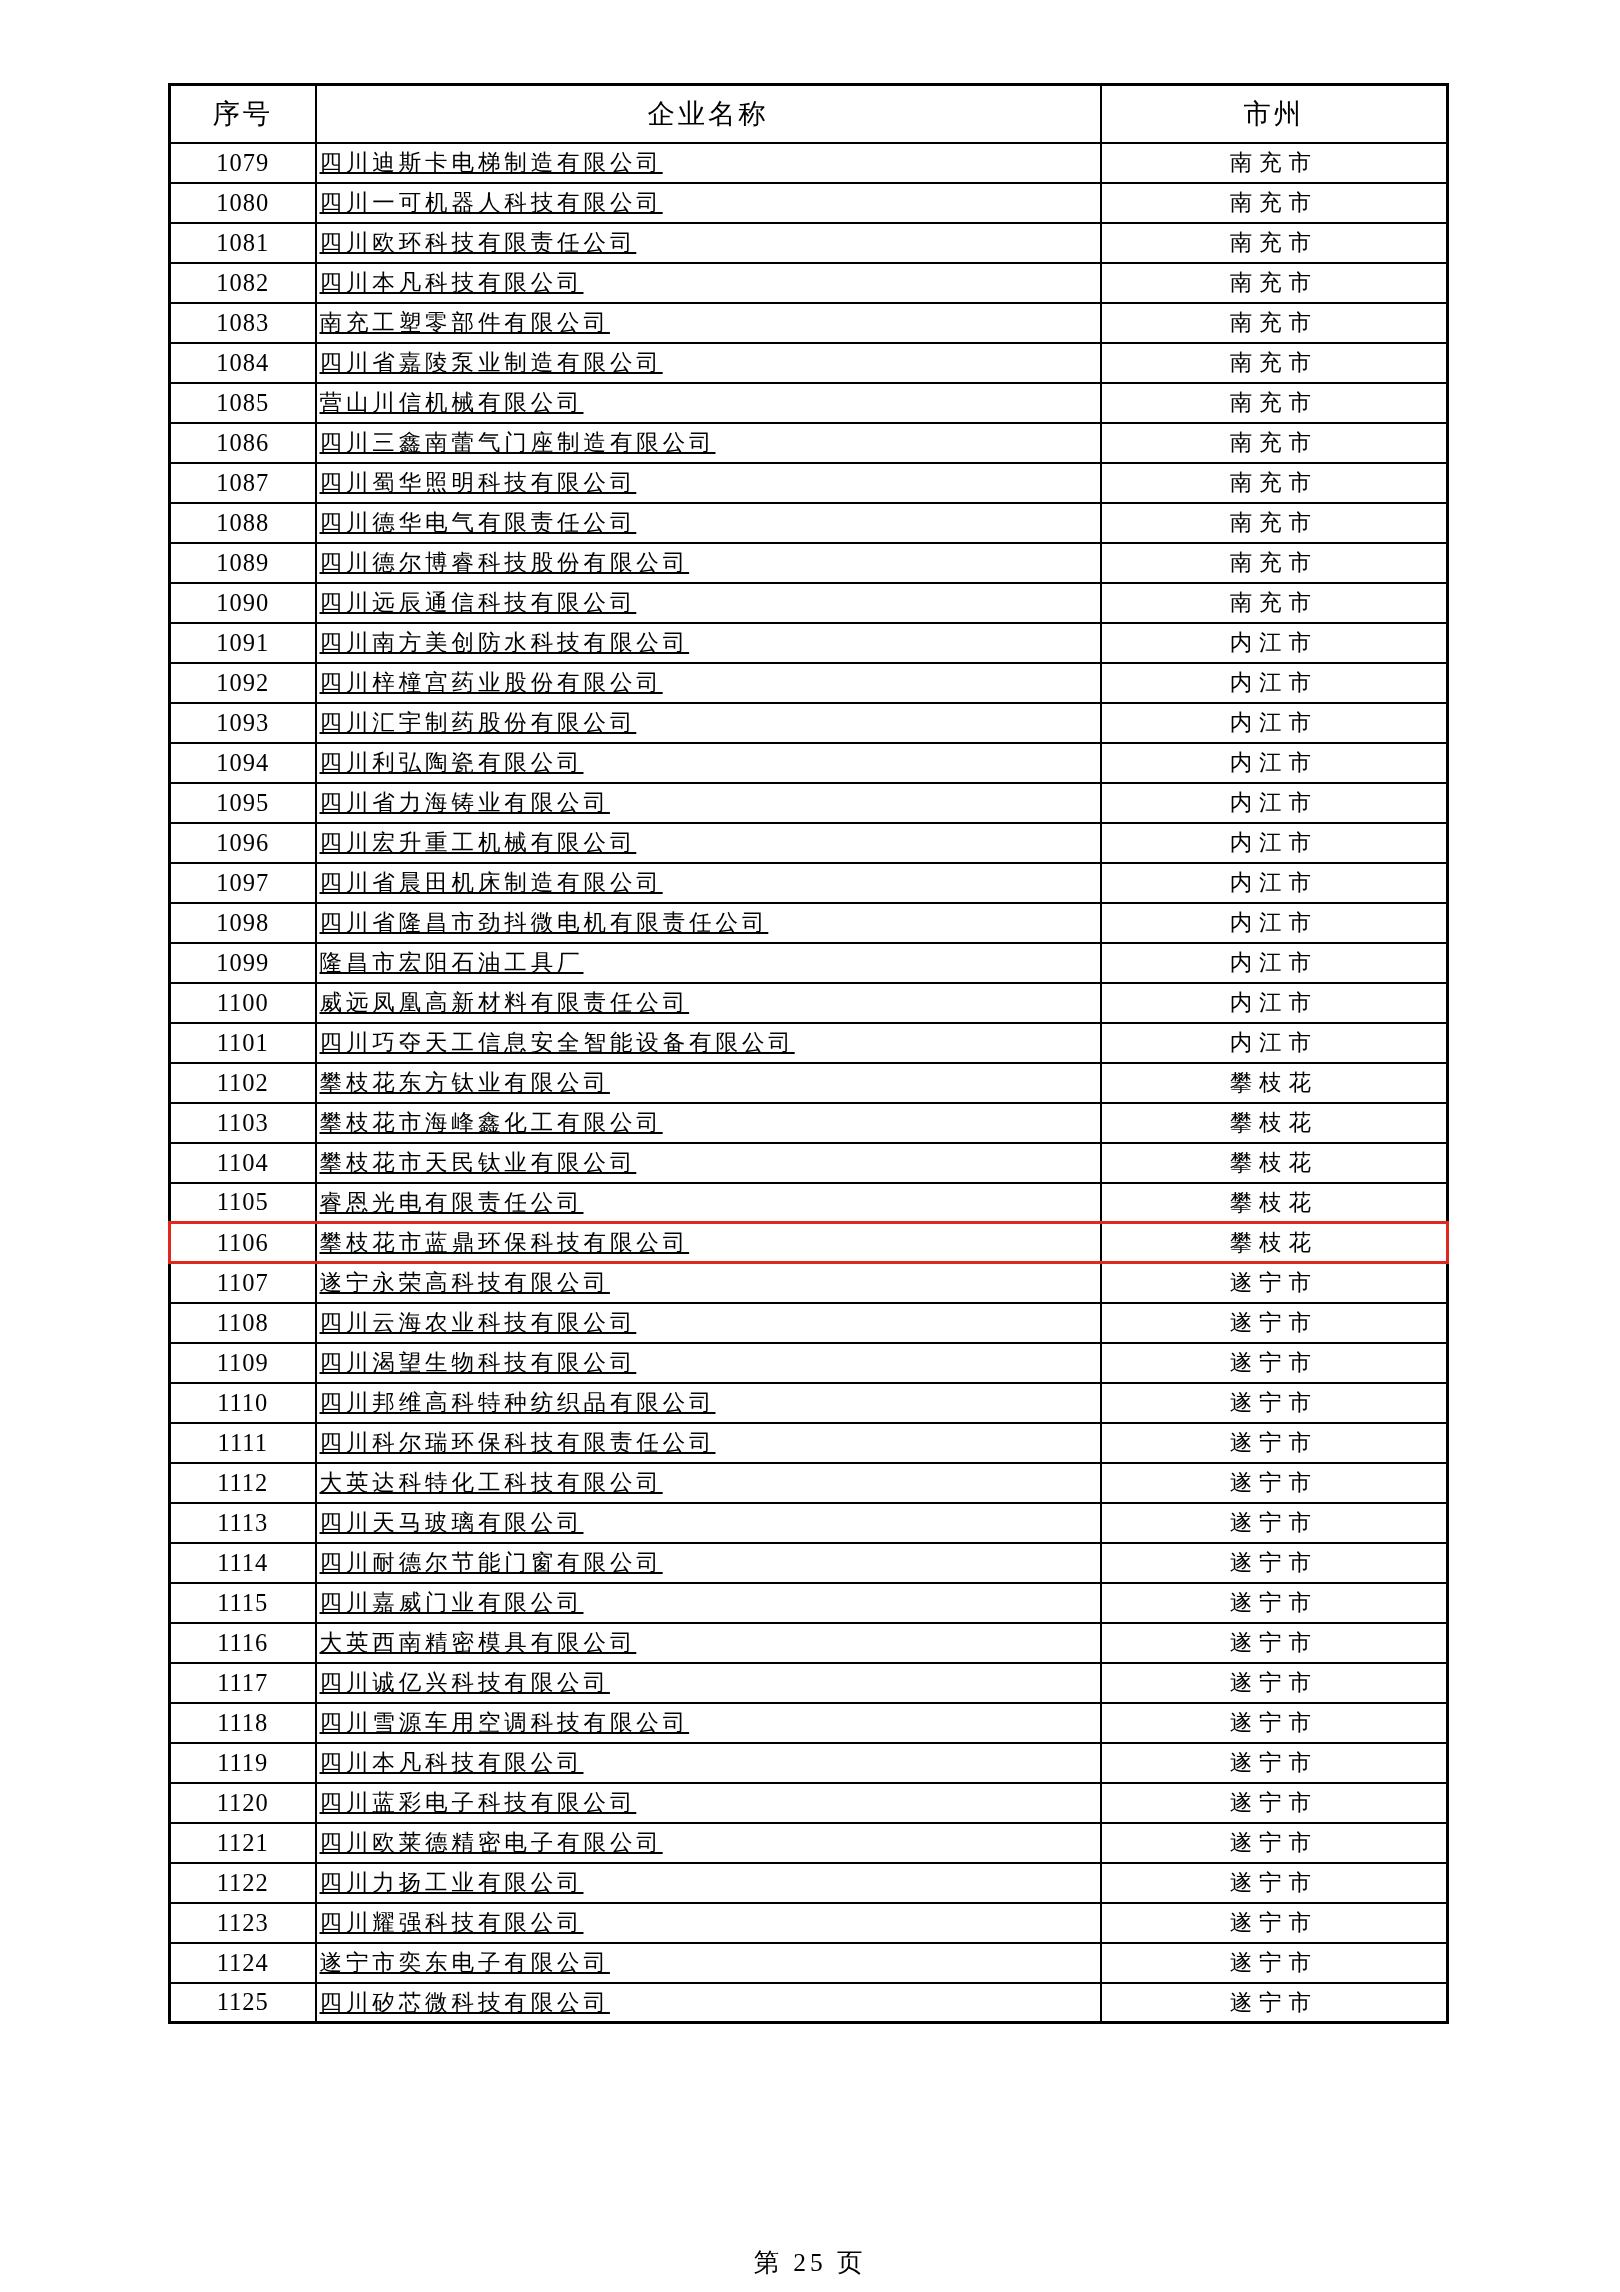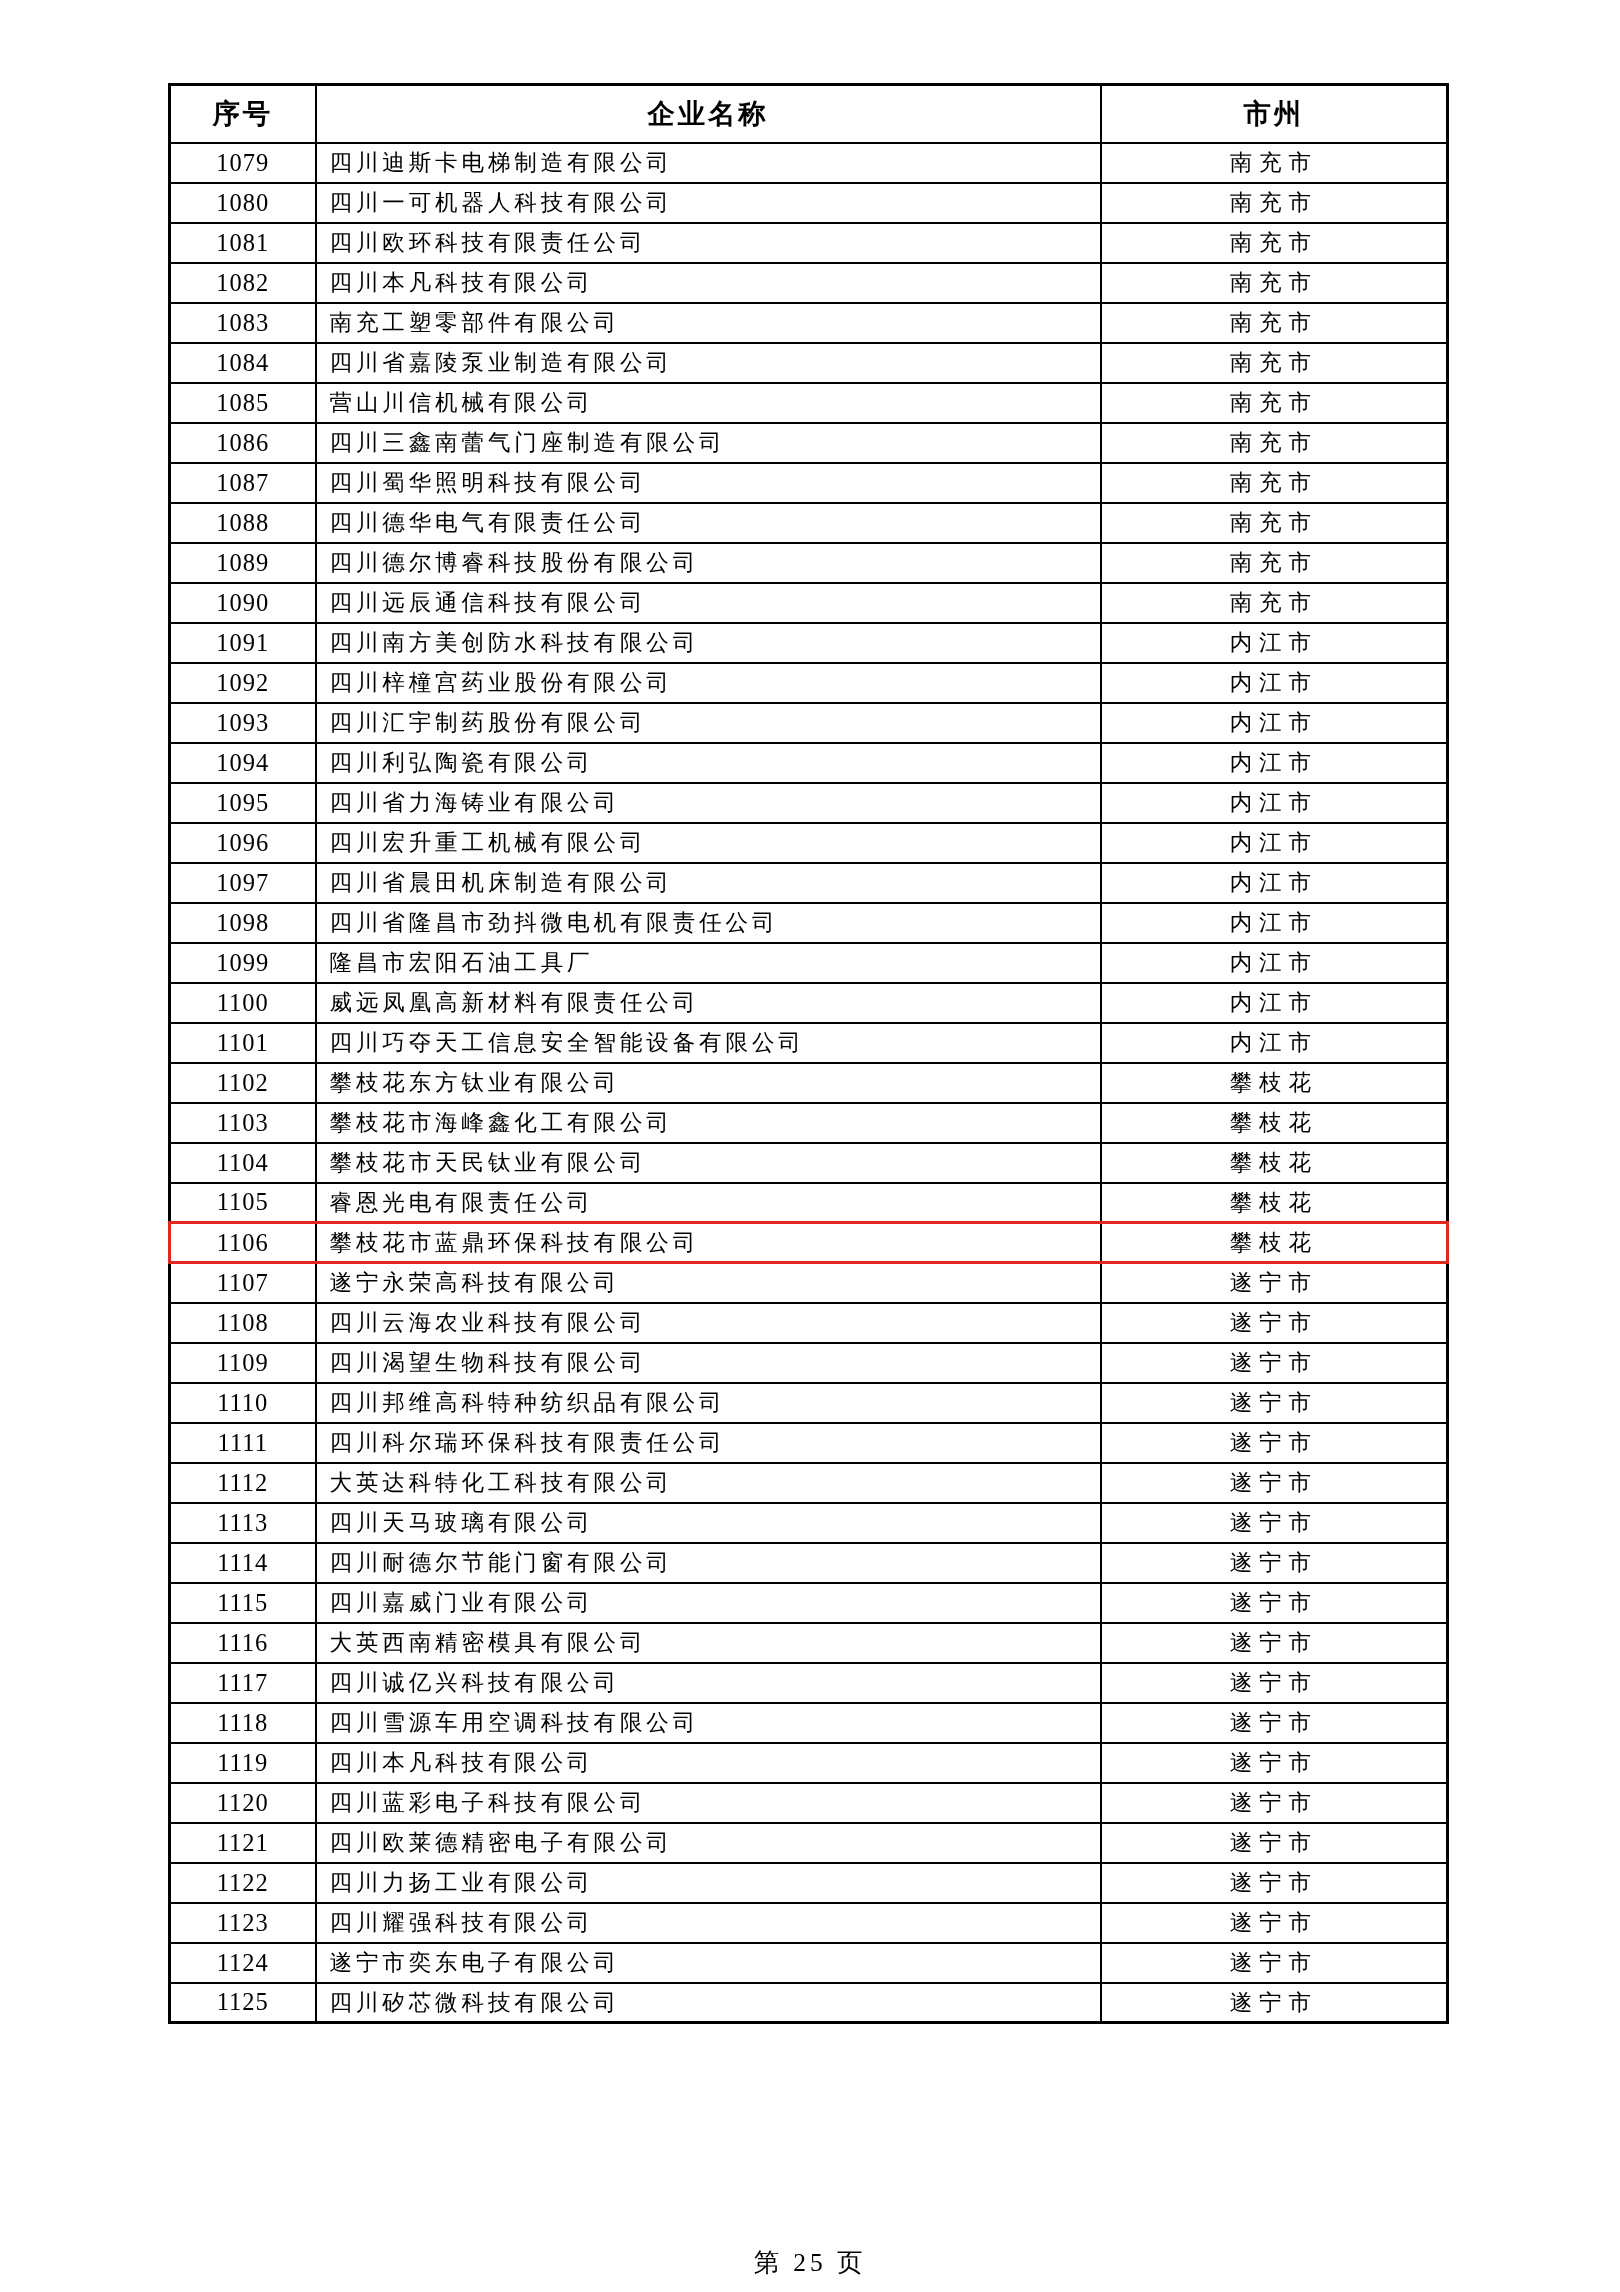--- a/index.html
+++ b/index.html
@@ -31,34 +31,35 @@
 
   th, td {
     border: 2.9px solid var(--border-color);
     vertical-align: middle;
     overflow: hidden;
     white-space: nowrap;
   }
   thead th {
     height: 58px;
     font-size: 27.4px;
-    font-weight: bold;
+    font-weight: normal;
     text-align: center;
     letter-spacing: 2.9px;
   }
   tbody td { height: 40px; font-size: 22.5px; }
   td.cell-no {
     text-align: center;
     font-size: 24.5px;
     letter-spacing: 1px;
   }
   td.cell-name {
     text-align: left;
-    padding-left: 13px;
+    padding-left: 3px;
     letter-spacing: 3.9px;
+    text-decoration: underline;
   }
   td.cell-city {
     text-align: center;
     letter-spacing: 6.9px;
     margin-top: 17px;
   }
 
   
   tr.hl td { border-top: 3.9px solid var(--hl-color); border-bottom: 3.9px solid var(--hl-color); }
   tr.hl td:first-child { border-left: 3.9px solid var(--hl-color); }

